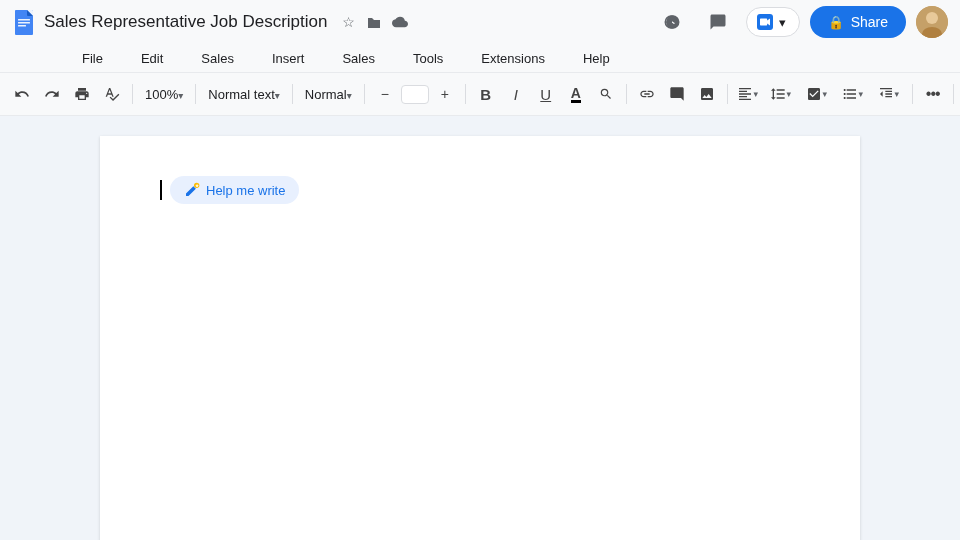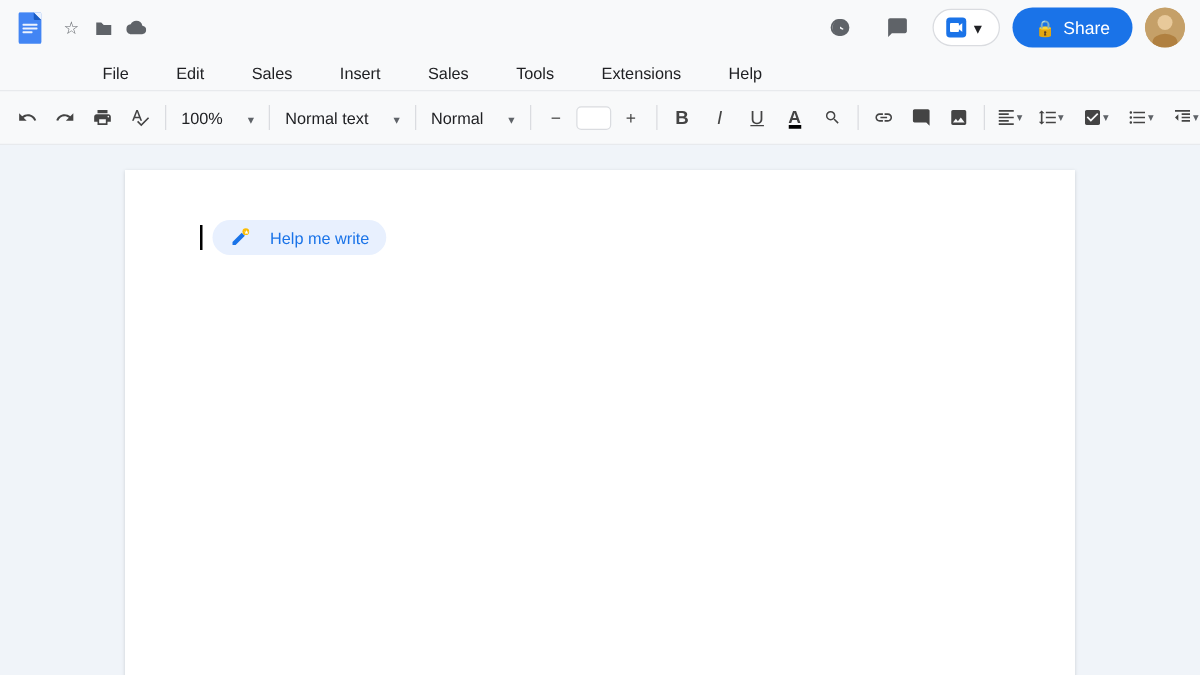--- a/index.html
+++ b/index.html
@@ -166,21 +166,21 @@
       flex-shrink: 0;
     }
     .toolbar-dropdown {
       display: flex;
       align-items: center;
       border-radius: 4px;
       padding: 3px 6px;
       cursor: pointer;
       font-size: 13px;
       color: #202124;
-      gap: 20px;
+      gap: 0;
       flex-shrink: 0;
       border: none;
       background: transparent;
     }
     .zoom-control {
       display: flex;
       align-items: center;
       gap: 2px;
     }
     .font-size-control {
@@ -232,21 +232,21 @@
     }
     @keyframes blink {
       0%, 100% { opacity: 1; }
       50% { opacity: 0; }
     }
 
     
     .help-write-btn {
       display: flex;
       align-items: center;
-      gap: 16px;
+      gap: 6px;
       background: #e8f0fe;
       border: none;
       border-radius: 20px;
       padding: 6px 14px;
       cursor: pointer;
       font-size: 13px;
       color: #1a73e8;
       margin-left: 8px;
     }
     .pencil-star-icon {
@@ -271,20 +271,21 @@
   <svg class="doc-icon" viewBox="0 0 24 28">
     <rect width="18" height="24" x="3" y="2" rx="1" fill="#4285f4"></rect>
     <rect width="18" height="24" x="3" y="2" rx="1" fill="#fff" opacity="0.9"></rect>
     <path d="M3 2h12l6 6v18a1 1 0 01-1 1H4a1 1 0 01-1-1V3a1 1 0 011-1z" fill="#4285f4"></path>
     <path d="M15 2l6 6h-5a1 1 0 01-1-1V2z" fill="#1a5cc4"></path>
     <rect x="6" y="11" width="12" height="1.5" rx="0.5" fill="white" opacity="0.9"></rect>
     <rect x="6" y="14" width="12" height="1.5" rx="0.5" fill="white" opacity="0.9"></rect>
     <rect x="6" y="17" width="8" height="1.5" rx="0.5" fill="white" opacity="0.9"></rect>
   </svg>
 
+  <span class="title-text">Sales Representative Job Description</span>
 
   <div class="title-icons">
     <span class="title-icon" title="Star">☆</span>
     <span class="title-icon" title="Move to folder">
       <svg width="16" height="16" viewBox="0 0 16 16" fill="#5f6368">
           <path d="M2 4h4l2 2h6v8H2V4z"></path>
         </svg>
     </span>
     <span class="title-icon" title="Cloud save">
       <svg width="16" height="16" viewBox="0 0 24 24" fill="#5f6368">

